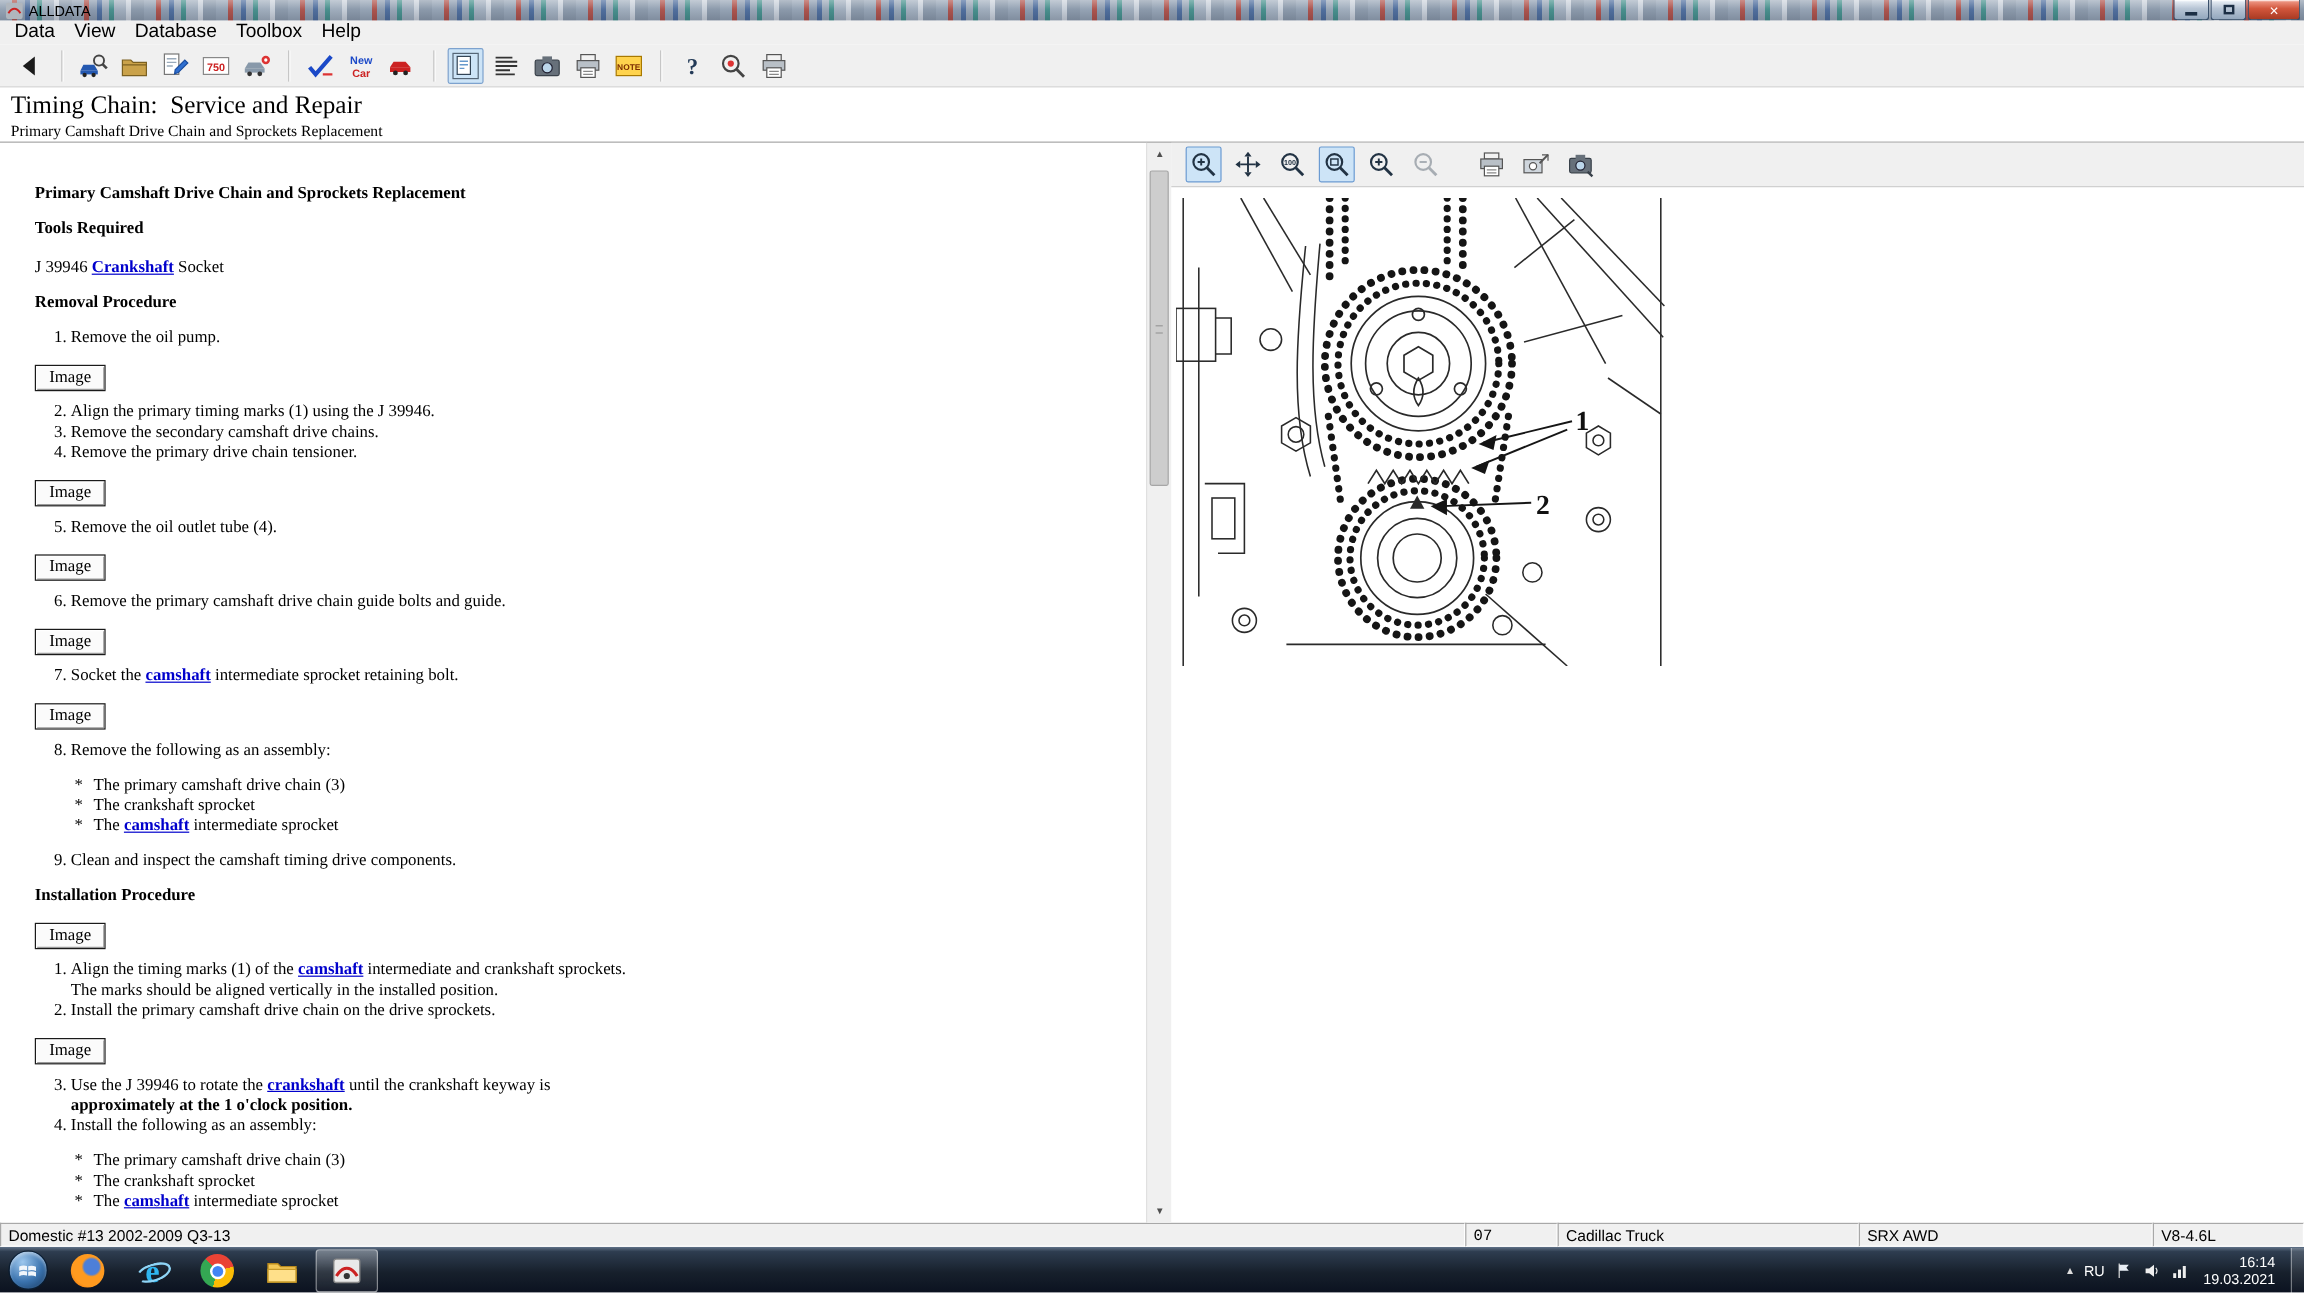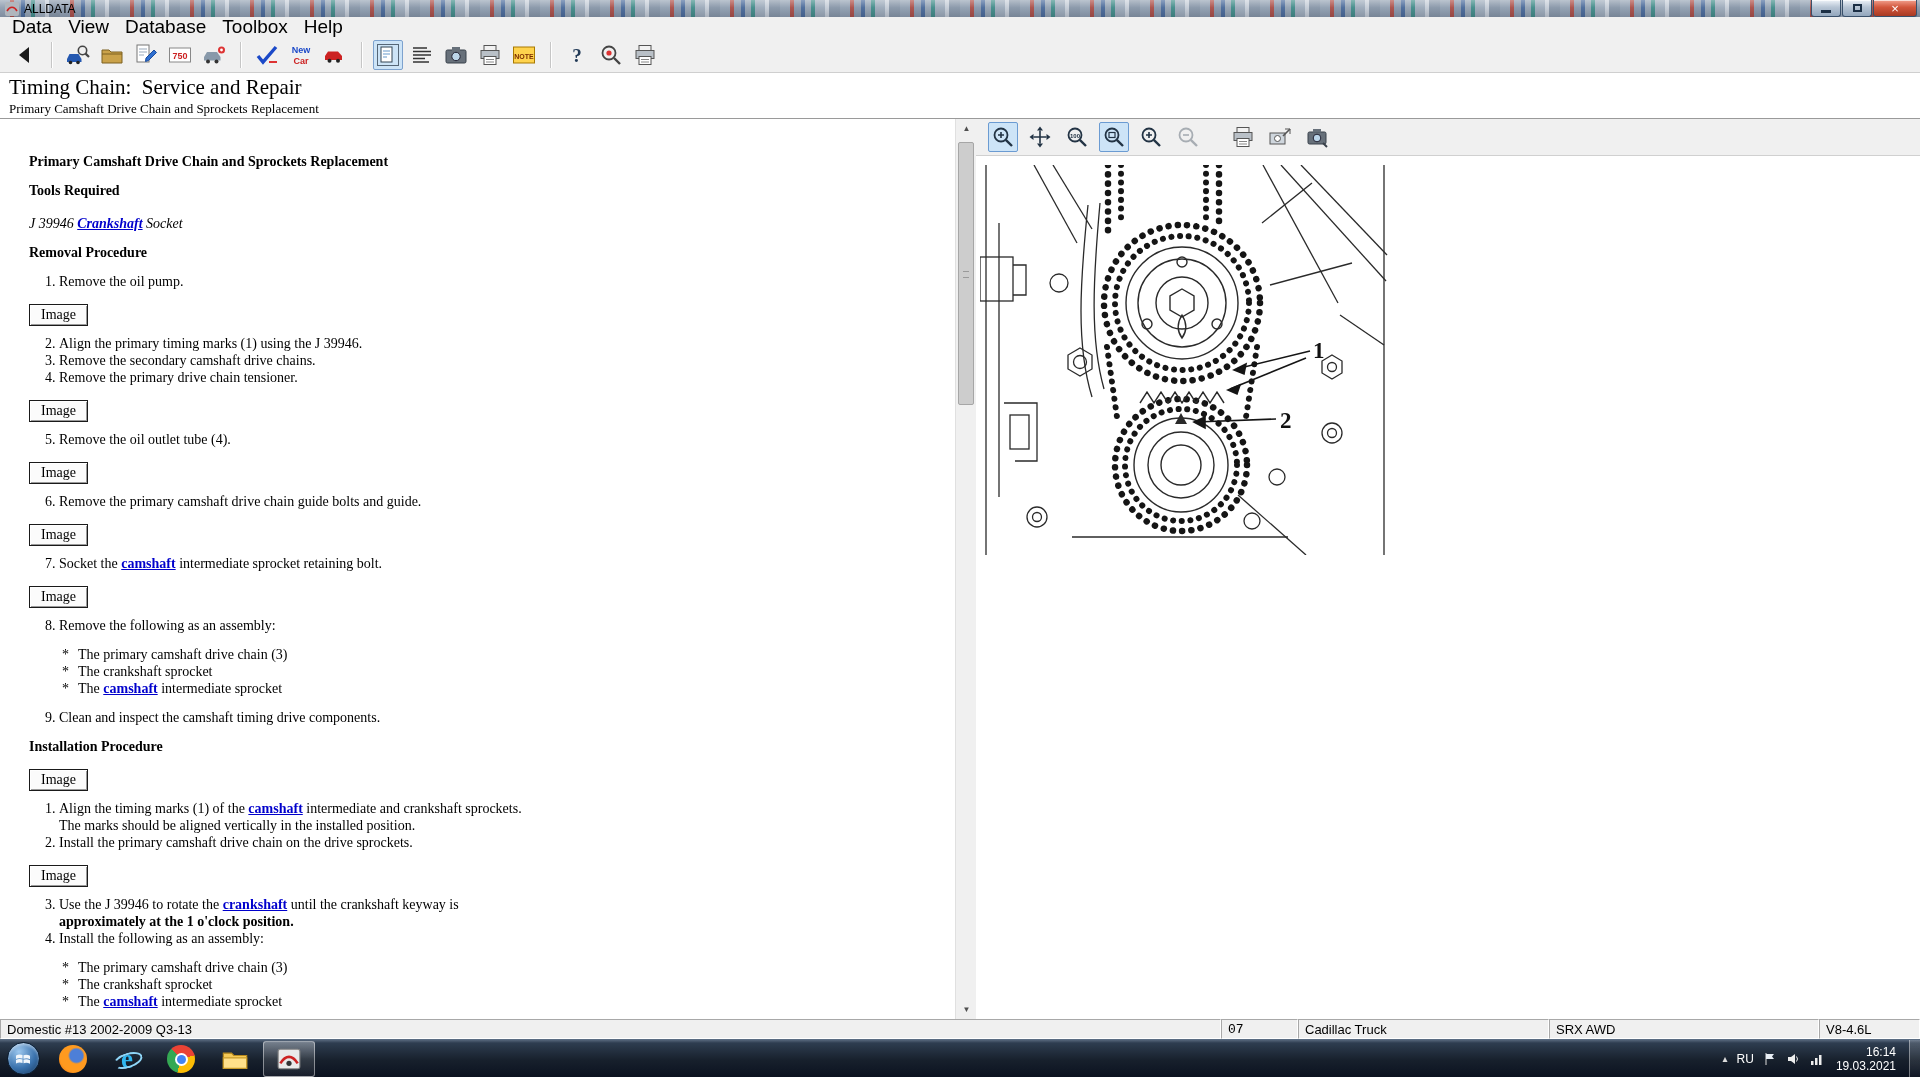--- a/index.html
+++ b/index.html
@@ -17,41 +17,41 @@
   .title-left { display:flex; align-items:center; gap:5px; padding-left:5px; }
   .win-controls { position:absolute; right:3px; top:0; display:flex; }
   .wbtn { width:30px; height:17px; margin-left:1px; display:flex; align-items:center; justify-content:center;
     border:1px solid #39506b; border-top:none; border-radius:0 0 3px 3px;
     background:linear-gradient(180deg,#eef3f9,#b6c4d4 45%,#93a7bd); box-shadow:inset 0 1px 0 rgba(255,255,255,.7); }
   .wbtn.close { width:44px; background:linear-gradient(180deg,#f2a08e,#d2563c 45%,#a83a23); color:#fff; font-size:13px; }
   .glyph-min { display:block; width:10px; height:3px; background:#1c2f45; margin-top:6px; }
   .glyph-max { display:block; width:9px; height:8px; border:2px solid #1c2f45; }
 
   
-  .menubar { height:20px; background:#f0f0f0; display:flex; align-items:center; font-size:19px; padding-left:4px;text-align:center; }
+  .menubar { height:20px; background:#f0f0f0; display:flex; align-items:center; font-size:16px; padding-left:4px;text-align:center; }
   .menu-item { padding:1px 8px; }
 
   
   .toolbar { height:36px; background:#f0f0f0; border-bottom:1px solid #cfcfcf; display:flex; align-items:center; padding-left:8px; }
   .tb-btn { width:30px; height:30px; margin:0 2px; display:flex; align-items:center; justify-content:center; border:1px solid transparent; }
   .tb-btn svg { width:24px; height:24px; }
   .tb-btn.selected { border:1px solid #7da2ce; background:#cde4f7; border-radius:2px; }
   .tb-sep { width:1px; height:26px; background:#c6c6c6; box-shadow:1px 0 0 #fff; margin:0 9px; }
 
   
   .pageheader { height:46px; background:#fff; border-bottom:1px solid #9a9a9a; padding:2px 0 0 9px; }
   .page-title { font-family:"Liberation Serif", serif; font-size:21px; white-space:pre; }
   .page-subtitle { font-family:"Liberation Serif", serif; font-size:13px; margin-top:1px; }
 
   
   .content { display:flex; height:900px; }
   .docpane { width:955px; overflow:hidden; background:#fff; }
   .docbody { padding:22px 40px 0 29px; font-family:"Liberation Serif", serif; font-size:14px; line-height:17px; color:#000; }
   .doc-heading { font-weight:bold; margin:12px 0; }
-  .doc-para { margin:16px 0 12px;font-style:italic; }
+  .doc-para { margin:16px 0 12px; }
   .doc-item { display:flex; }
   .doc-num { width:14px; margin-left:16px; flex:none; }
   .doc-item.cont .doc-num { visibility:hidden; }
   .doc-text { flex:1; }
   .doc-bullets { margin:12px 0; }
   .doc-bullet { display:flex; }
   .doc-star { margin-left:33px; width:16px; flex:none; }
   .doc-link { color:#0000cc; font-weight:bold; text-decoration:underline; cursor:pointer; }
   .bold { font-weight:bold; }
   .image-row { margin:14px 0 9px; }
@@ -74,21 +74,21 @@
   .vt-btn svg { width:24px; height:24px; }
   .vt-btn.selected { border:1px solid #6b9bd2; background:#cde4f7; border-radius:2px; }
   .vt-btn.disabled { opacity:.35; }
   .vt-gap { width:18px; }
   .diagram-wrap { margin:9px 0 0 4px; }
 
   
   .statusbar { height:20px; background:#f0f0f0; display:flex; font-size:13px; }
   .seg { border:1px solid; border-color:#a8a8a8 #ffffff #ffffff #a8a8a8; padding:0 6px; display:flex; align-items:center;
     white-space:nowrap; overflow:hidden; }
-  .seg0 { width:1221px; } .seg1 { width:77px;font-family:Liberation Mono, monospace; } .seg2 { width:251px; } .seg3 { width:270px; } .seg4 { flex:1; }
+  .seg0 { width:1221px; } .seg1 { width:77px;font-family:Liberation Mono, monospace; } .seg2 { width:251px; } .seg3 { width:245px; } .seg4 { flex:1; }
 
   
   .taskbar { height:38px; display:flex; align-items:center;
     background:linear-gradient(180deg,#55657a 0,#2e3d50 3px,#17202c 55%,#0b1220 100%);
     border-top:1px solid #5a6c82; }
   .start-orb { width:46px; height:38px; display:flex; align-items:center; justify-content:center; }
   .orb { width:33px; height:33px; border-radius:50%; border:1px solid #0a1c30;
     background:radial-gradient(circle at 35% 28%, #9cc7ee, #3a72ad 55%, #15365c 100%);
     box-shadow:inset 0 2px 3px rgba(255,255,255,.5); display:flex; align-items:center; justify-content:center; }
   .task-btn { width:52px; height:36px; margin:1px 1px 0 1px; display:flex; align-items:center; justify-content:center; border-radius:3px; }

